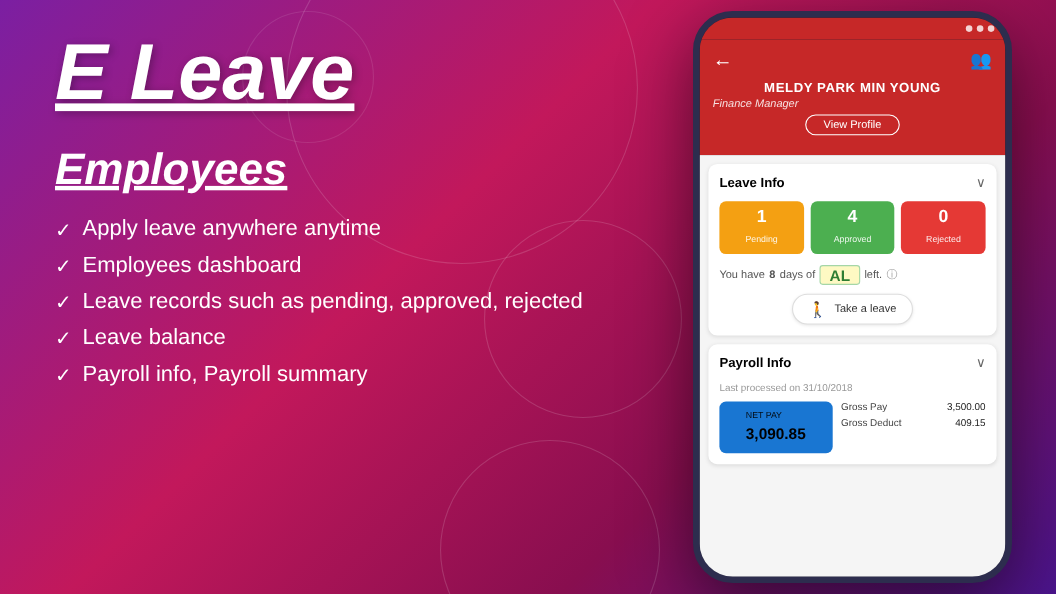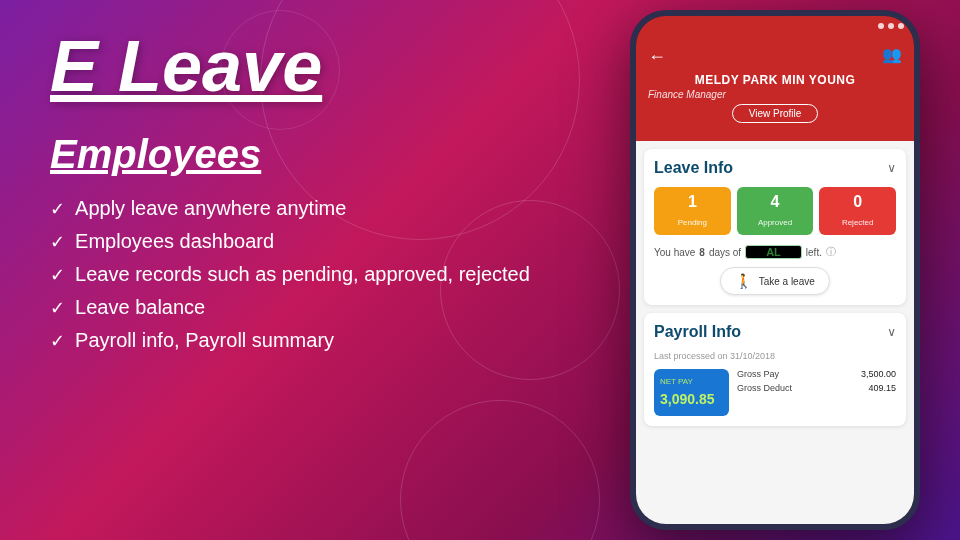--- a/index.html
+++ b/index.html
@@ -192,23 +192,23 @@
     }
 
     .section-header {
       display: flex;
       justify-content: space-between;
       align-items: center;
       margin-bottom: 10px;
     }
 
     .section-label {
-      font-size: 16px;
-      font-weight: 700;
-      color: #0c4a6e;
+      font-size: 12px;
+      font-weight: 700;
+      color: #000000;
     }
 
     .chevron-icon {
       font-size: 12px;
       color: #666;
     }
 
     
     .leave-stats {
       display: flex;
@@ -242,27 +242,27 @@
     .leave-days-info {
       font-size: 10px;
       color: #555;
       margin-bottom: 8px;
       display: flex;
       align-items: center;
       gap: 4px;
     }
 
     .al-badge {
-      background: #000000;
+      background: #fef9c3;
       color: #2e7d32;
       border: 1px solid #a5d6a7;
       border-radius: 3px;
-      padding: 0 20px;
-      font-weight: 700;
-      font-size: 11px;
+      padding: 0 8px;
+      font-weight: 700;
+      font-size: 14px;
     }
 
     .info-icon {
       color: #999;
       font-size: 10px;
     }
 
     .take-leave-btn {
       display: flex;
       align-items: center;
@@ -299,22 +299,22 @@
     }
 
     .payroll-content {
       display: flex;
       gap: 8px;
     }
 
     .net-pay-box {
       background: #1976d2;
       border-radius: 6px;
-      padding: 8px 6px;
-      color: #bef264;
+      padding: 8px 24px;
+      color: #000000;
       min-width: 75px;
     }
 
     .net-pay-label {
       font-size: 8px;
       opacity: 0.9;
       display: block;
       margin-bottom: 4px;
     }
 

